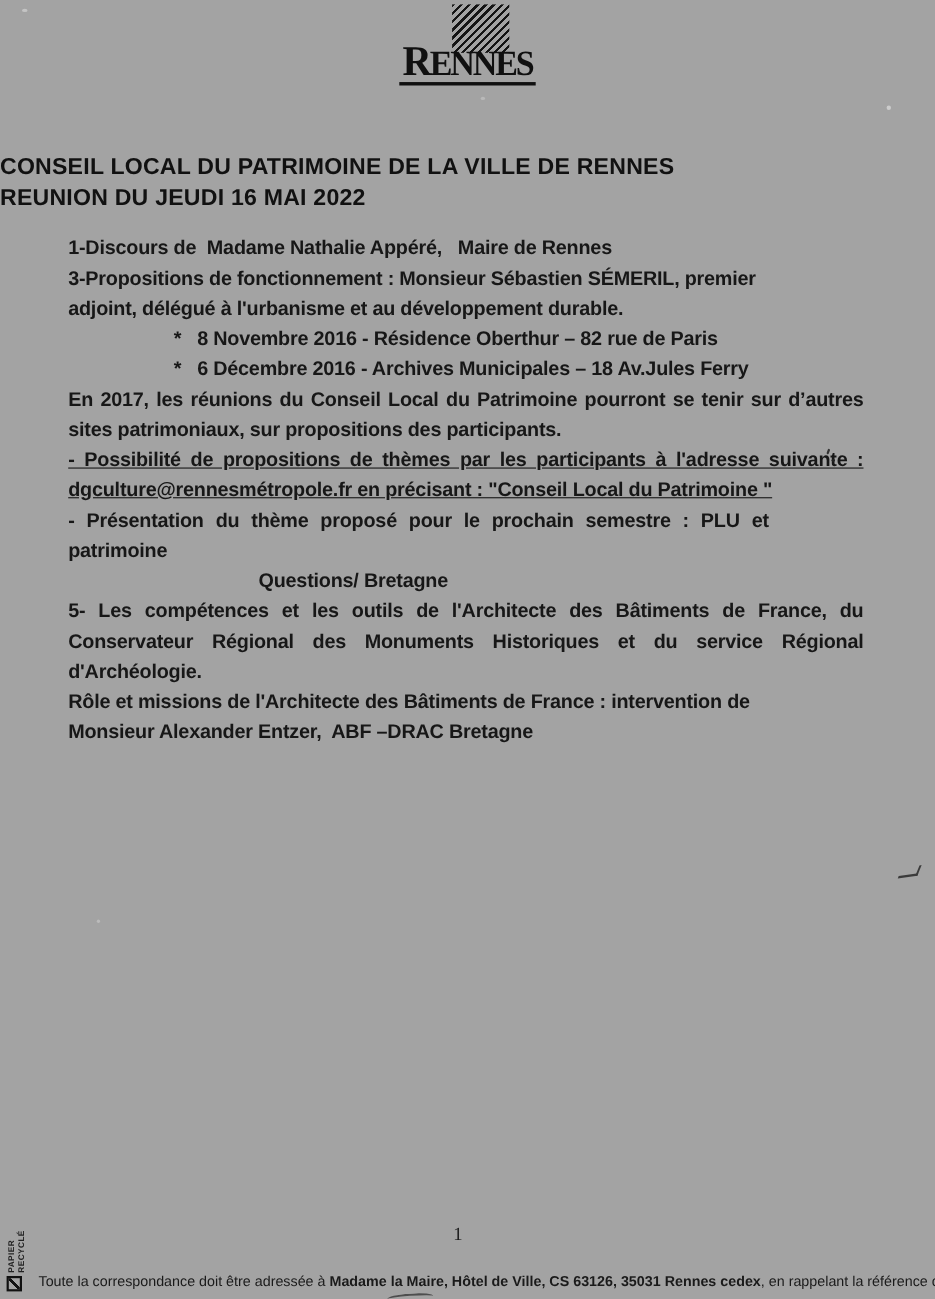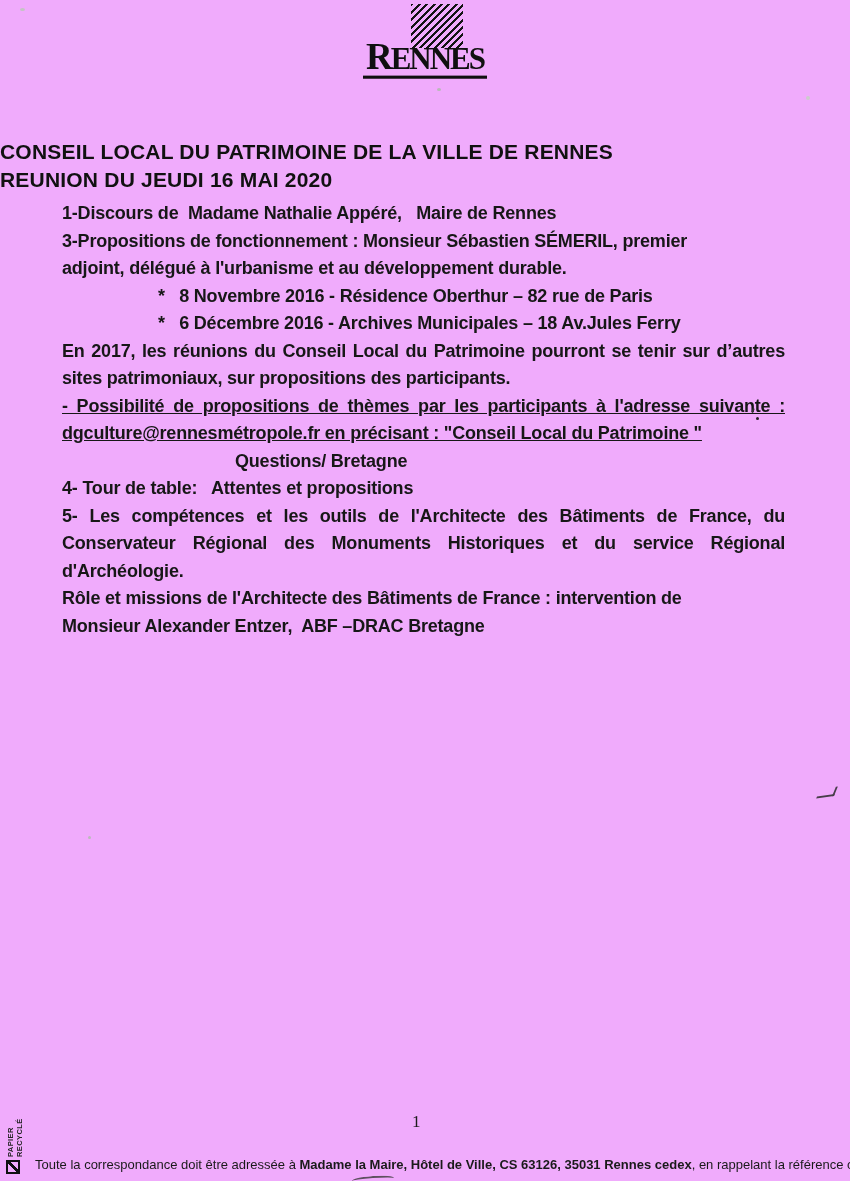--- a/index.html
+++ b/index.html
@@ -4,21 +4,21 @@
 <style>
   html, body { margin: 0; padding: 0; }
   body {
     width: 850px; height: 1181px;
     background: #e9e9e9;
     font-family: "Liberation Sans", sans-serif;
   }
   .page {
     position: relative;
     width: 850px; height: 1181px;
-    background: #f0abfc;
+    background: #a3a3a3;
     overflow: hidden;
     color: #161616;
   }
 
   
   .logo {
     position: absolute;
     top: 4px; left: 0; right: 0;
     display: flex; flex-direction: column; align-items: center;
   }
@@ -49,21 +49,21 @@
     font-weight: 700;
     font-size: 21px;
     line-height: 28px;
     color: #111;
     letter-spacing: 0.2px;
   }
 
   
   .content {
     position: absolute;
-    top: 200px;
+    top: 212px;
     left: 62px;
     width: 723px;
     font-size: 18px;
     font-weight: 700;
     line-height: 27.5px;
     letter-spacing: -0.2px;
     color: #171717;
   }
   .content p { margin: 0; }
   .prewrap { white-space: pre-wrap; }
@@ -160,39 +160,40 @@
 
 <div class="page">
 
   <div class="logo">
     <div class="logo-hatch"></div>
     <span class="logo-word">RENNES</span>
   </div>
 
   <div class="title-block">
     <div>CONSEIL LOCAL DU PATRIMOINE DE LA VILLE DE RENNES</div>
-    <div>REUNION DU JEUDI 16 MAI 2020</div>
+    <div>REUNION DU JEUDI 16 MAI 2022</div>
   </div>
 
   <div class="content">
     <p class="p-item1 prewrap">1-Discours de  Madame Nathalie Appéré,   Maire de Rennes</p>
     <p class="p-item3 prewrap">3-Propositions de fonctionnement : Monsieur Sébastien SÉMERIL, premier
 adjoint, délégué à l'urbanisme et au développement durable.</p>
 
     <div>
       <p class="p-calitem prewrap">*   8 Novembre 2016 - Résidence Oberthur – 82 rue de Paris</p>
       <p class="p-calitem prewrap">*   6 Décembre 2016 - Archives Municipales – 18 Av.Jules Ferry</p>
     </div>
     <p class="p-note just">En 2017, les réunions du Conseil Local du Patrimoine pourront se tenir sur d’autres sites patrimoniaux, sur propositions des participants.</p>
 
     <p class="p-themes just">- Possibilité de propositions de thèmes par les participants à l'adresse suivante : dgculture@rennesmétropole.fr en précisant : "Conseil Local du Patrimoine "</p>
 
+    <p class="p-presentation prewrap">- Présentation du thème proposé pour le prochain semestre : PLU et
+patrimoine</p>
     <p class="p-questions prewrap">Questions/ Bretagne</p>
 
-    <p class="p-item4 prewrap">4- Tour de table:   Attentes et propositions</p>
     <p class="p-item5 just">5- Les compétences et les outils de l'Architecte des Bâtiments de France, du Conservateur Régional des Monuments Historiques et du service Régional d'Archéologie.</p>
     <p class="p-role prewrap">Rôle et missions de l'Architecte des Bâtiments de France : intervention de
 Monsieur Alexander Entzer,  ABF –DRAC Bretagne</p>
   </div>
 
   <div class="page-number">1</div>
 
   <div class="footer-note"><span>Toute la correspondance doit être adressée à </span><span class="bold">Madame la Maire, Hôtel de Ville, CS 63126, 35031 Rennes cedex</span><span>, en rappelant la référence ci-dessus</span></div>
 
   <div class="recycled-label">PAPIER RECYCLÉ</div>

